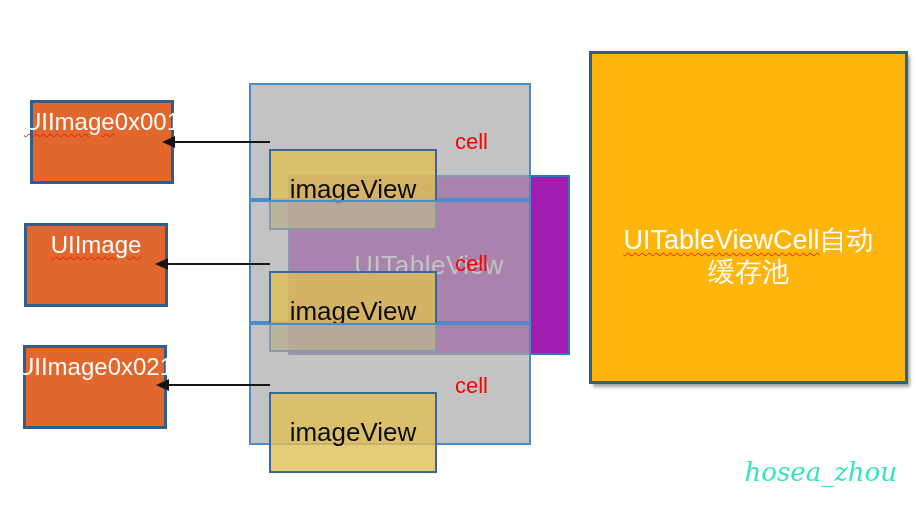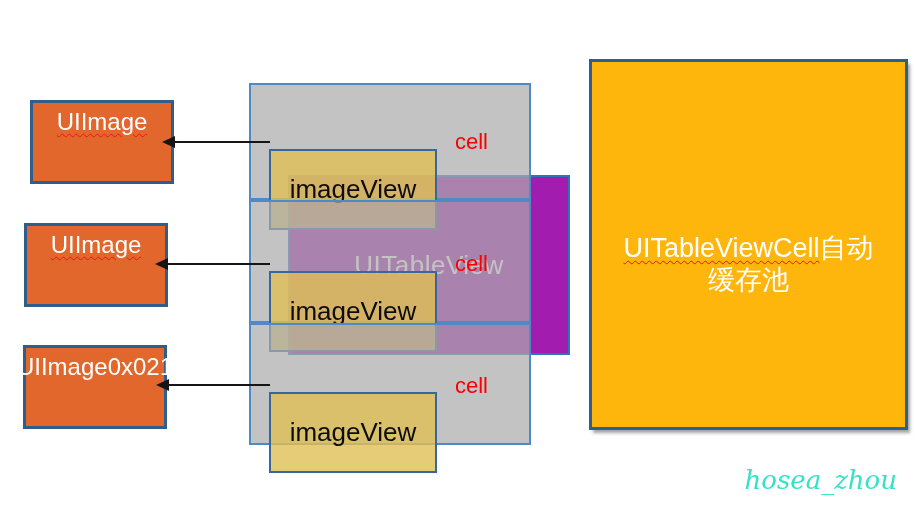--- a/index.html
+++ b/index.html
@@ -62,21 +62,21 @@
   .arrow::before{
     content:"";position:absolute;left:-13px;top:-5px;width:0;height:0;
     border-top:6px solid transparent;border-bottom:6px solid transparent;
     border-right:13px solid #151515;
   }
   .arrow-1{left:175px;top:141px;width:95px;}
   .arrow-2{left:168px;top:263px;width:102px;}
   .arrow-3{left:169px;top:384px;width:101px;}
   
   .pool{
-    position:absolute;left:589px;top:59px;width:319px;height:371px;
+    position:absolute;left:589px;top:51px;width:319px;height:333px;
     background:#FEB60D;border:3px solid #2E5E8C;box-sizing:border-box;z-index:3;
     box-shadow:3px 4px 3px -1px rgba(90,90,90,0.55);
   }
   .pool-label{
     position:absolute;top:170px;left:0;right:0;text-align:center;
     color:#ffffff;font-size:27px;line-height:32px;padding:0 18px;
   }
   .watermark{
     position:absolute;right:8px;top:403px;
     color:#35E2C4;font-size:26px;font-style:italic;
@@ -108,20 +108,21 @@
 
   <div class="cell cell-3">
     <div class="imageview iv-3">
       <span>imageView</span>
     </div>
     <span class="cell-label" style="top:46px;">cell</span>
   </div>
 
   <div class="uiimage ui-1">
     <span class="wavy">UIImage</span>
+    <span>0x001</span>
   </div>
   <div class="uiimage ui-2">
     <span class="wavy">UIImage</span>
   </div>
   <div class="uiimage ui-3">
     <span>UIImage</span>
     <span>0x021</span>
   </div>
 
   <div class="arrow arrow-1"></div>

